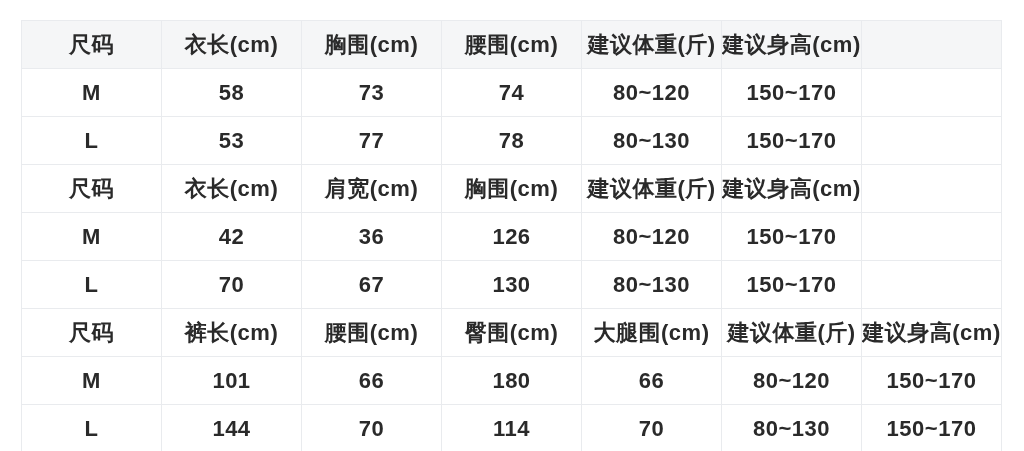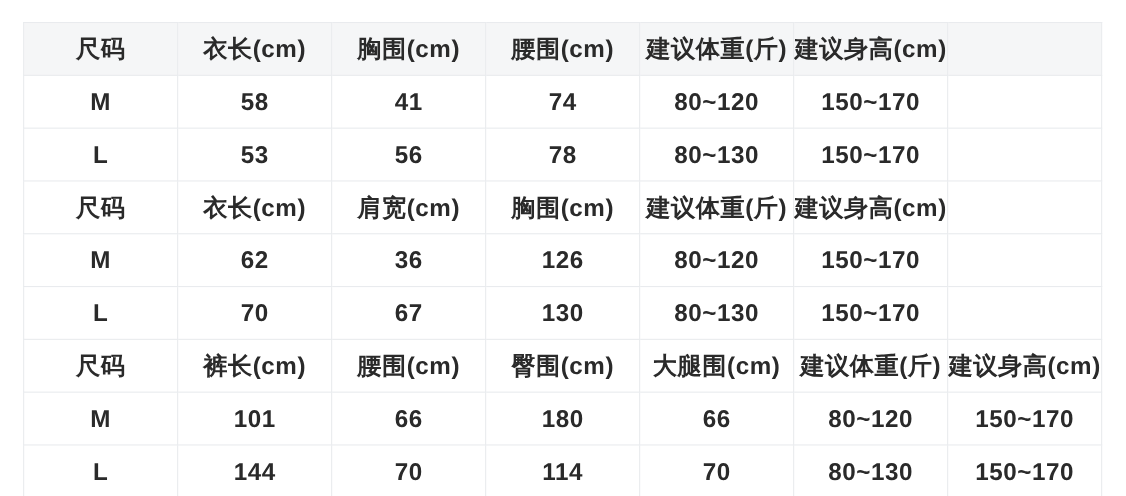--- a/index.html
+++ b/index.html
@@ -50,47 +50,47 @@
         <td>衣长(cm)</td>
         <td>胸围(cm)</td>
         <td>腰围(cm)</td>
         <td>建议体重(斤)</td>
         <td>建议身高(cm)</td>
         <td></td>
       </tr>
       <tr>
         <td>M</td>
         <td>58</td>
-        <td>41</td>
+        <td>73</td>
         <td>74</td>
         <td>80~120</td>
         <td>150~170</td>
         <td></td>
       </tr>
       <tr>
         <td>L</td>
         <td>53</td>
-        <td>56</td>
+        <td>77</td>
         <td>78</td>
         <td>80~130</td>
         <td>150~170</td>
         <td></td>
       </tr>
       <tr>
         <td>尺码</td>
         <td>衣长(cm)</td>
         <td>肩宽(cm)</td>
         <td>胸围(cm)</td>
         <td>建议体重(斤)</td>
         <td>建议身高(cm)</td>
         <td></td>
       </tr>
       <tr>
         <td>M</td>
-        <td>62</td>
+        <td>42</td>
         <td>36</td>
         <td>126</td>
         <td>80~120</td>
         <td>150~170</td>
         <td></td>
       </tr>
       <tr>
         <td>L</td>
         <td>70</td>
         <td>67</td>

